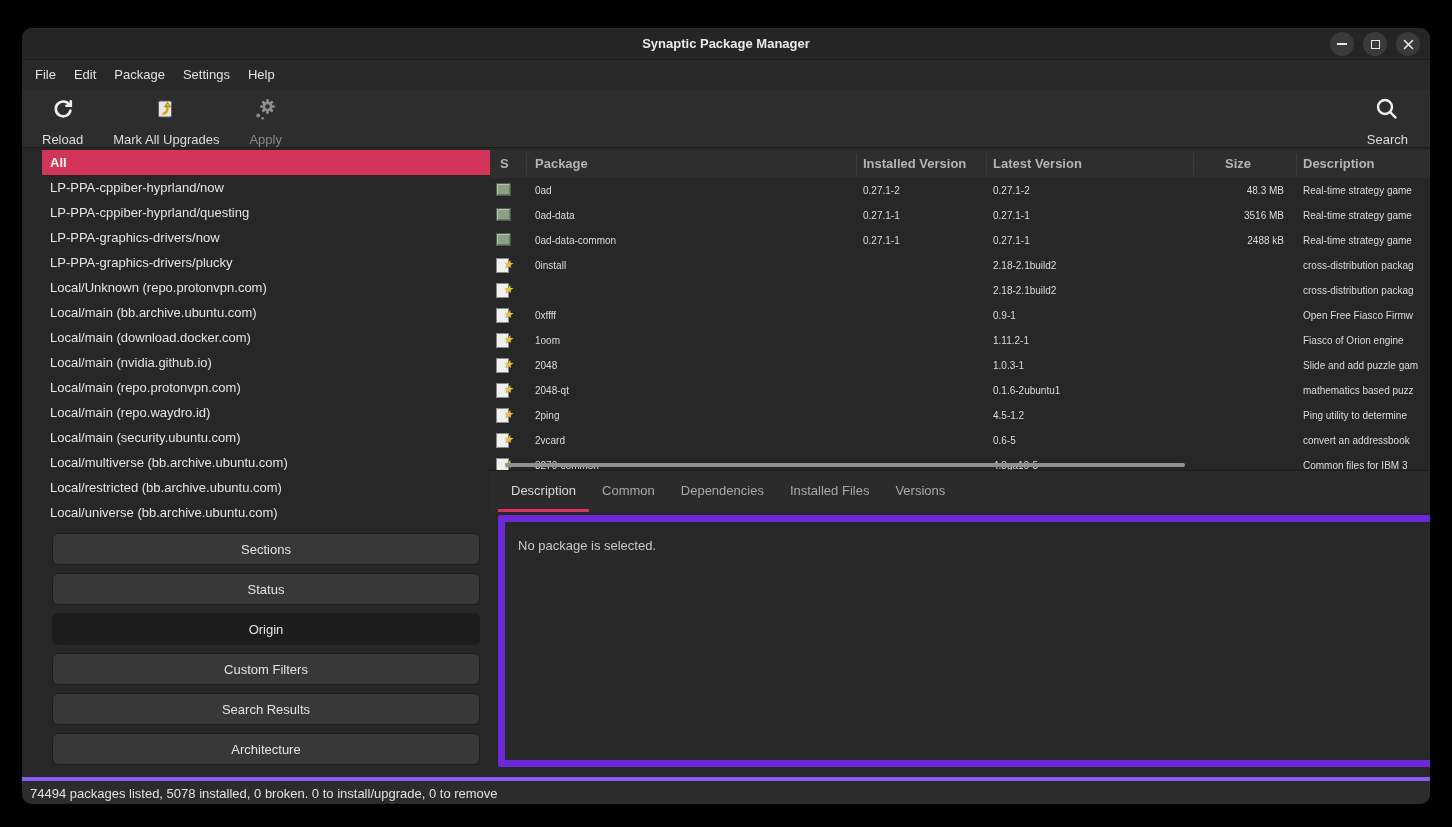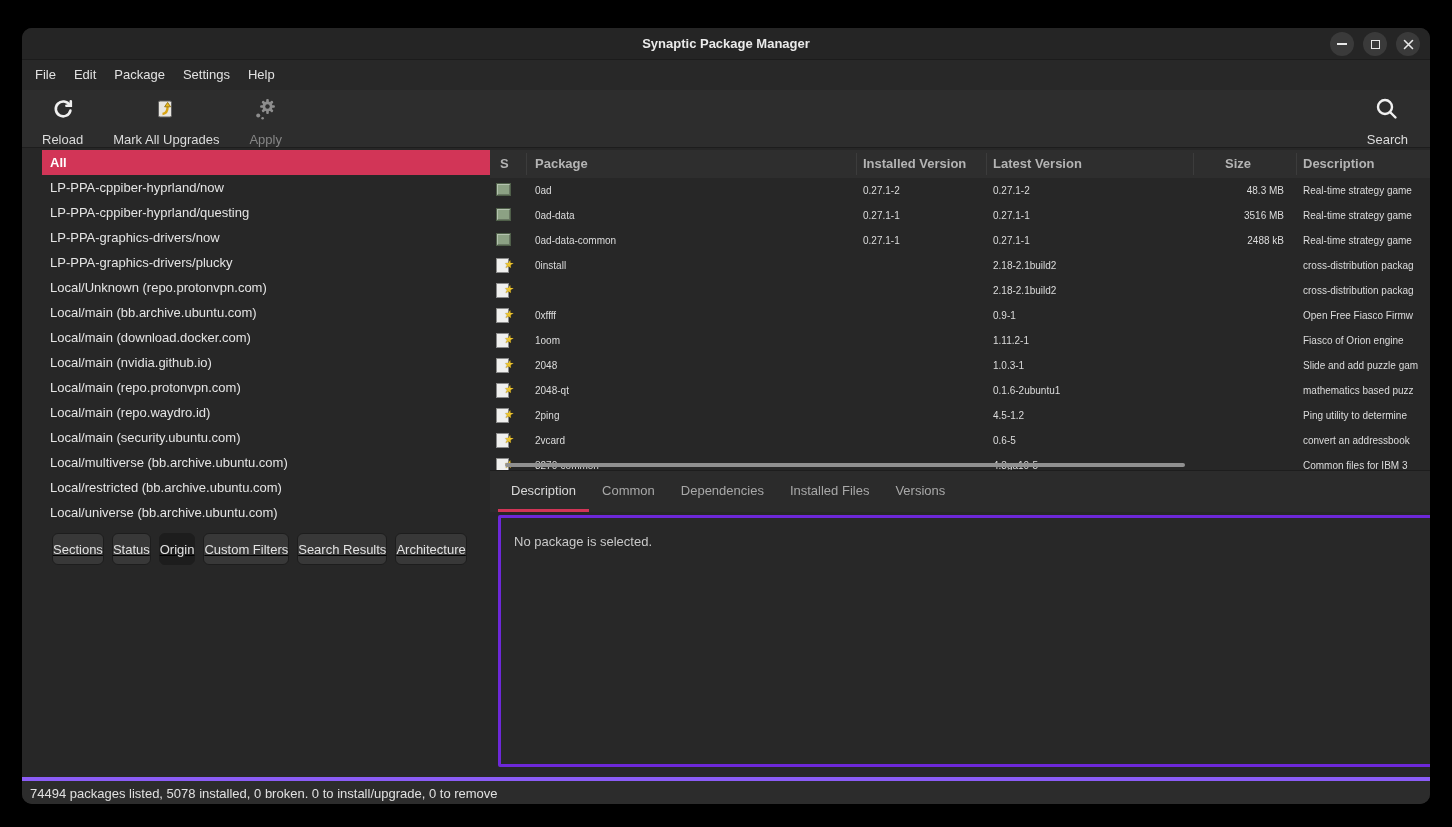--- a/index.html
+++ b/index.html
@@ -33,21 +33,21 @@
   
   .content { position:absolute; left:0; top:120px; right:0; bottom:27px;margin-left:20px; }
 
   
   .left-panel { position:absolute; left:0; top:0; width:448px; height:100%; }
   .filter-list { position:absolute; top:2px; left:0; right:0; }
   .filter-row { height:25px; line-height:25px; padding:0 8px; font-size:13px; color:#e4e4e4;
                 white-space:nowrap; overflow:hidden; }
   .filter-row.selected { background:#d23557; color:#ffffff; font-weight:bold; }
   .sidebar-buttons { position:absolute; top:385px; left:10px; width:428px;
-                     display:flex; gap:8px;text-decoration:underline; }
+                     display:flex; flex-direction:column; gap:8px; }
   .side-btn { height:32px; background:#383838; border:1px solid #1d1d1d; border-radius:6px;
               color:#e2e2e2; font-size:13px; font-family:inherit; }
   .side-btn.active { background:#1d1d1d; }
 
   
   .right-panel { position:absolute; left:448px; top:0; width:960px; height:100%; overflow:hidden; }
   .tbl-header { position:absolute; top:2px; left:0; right:0; height:28px; background:#2e2e2e; }
   .hcell { position:absolute; top:0; line-height:28px; font-size:13px; font-weight:bold;
            color:#b4b4b4; white-space:nowrap; }
   .hsep { position:absolute; top:3px; width:1px; height:22px; background:#3c3c3c; }
@@ -70,21 +70,21 @@
 
   .hscroll { position:absolute; top:315px; left:15px; width:680px; height:4px;
              border-radius:2px; background:#909090; }
 
   .tabbar { position:absolute; top:322px; left:0; right:0; height:42px;
             border-top:1px solid #1d1d1d; display:flex; padding-left:8px; background:#2b2b2b; }
   .tab { padding:0 13px; line-height:40px; font-size:13px; color:#a8a8a8; }
   .tab.active { color:#d8d8d8; box-shadow: inset 0 -3px 0 #d23557; }
 
   .detail-panel { position:absolute; top:367px; left:8px; width:942px; height:252px;
-                  background:#282828; border:3px solid #6d28d9; border-radius:2px; }
+                  background:#282828; border:7px solid #6d28d9; border-radius:2px; }
   .detail-msg { padding:16px 13px; font-size:13px; color:#c9c9c9; }
 
   
   .statusbar { position:absolute; left:0; right:0; bottom:0; height:27px; background:#2c2c2c;
                border-top:4px solid #8b5cf6; line-height:26px; padding-left:8px;
                font-size:13px; color:#e0e0e0; }
 </style>
 </head>
 <body>
 

